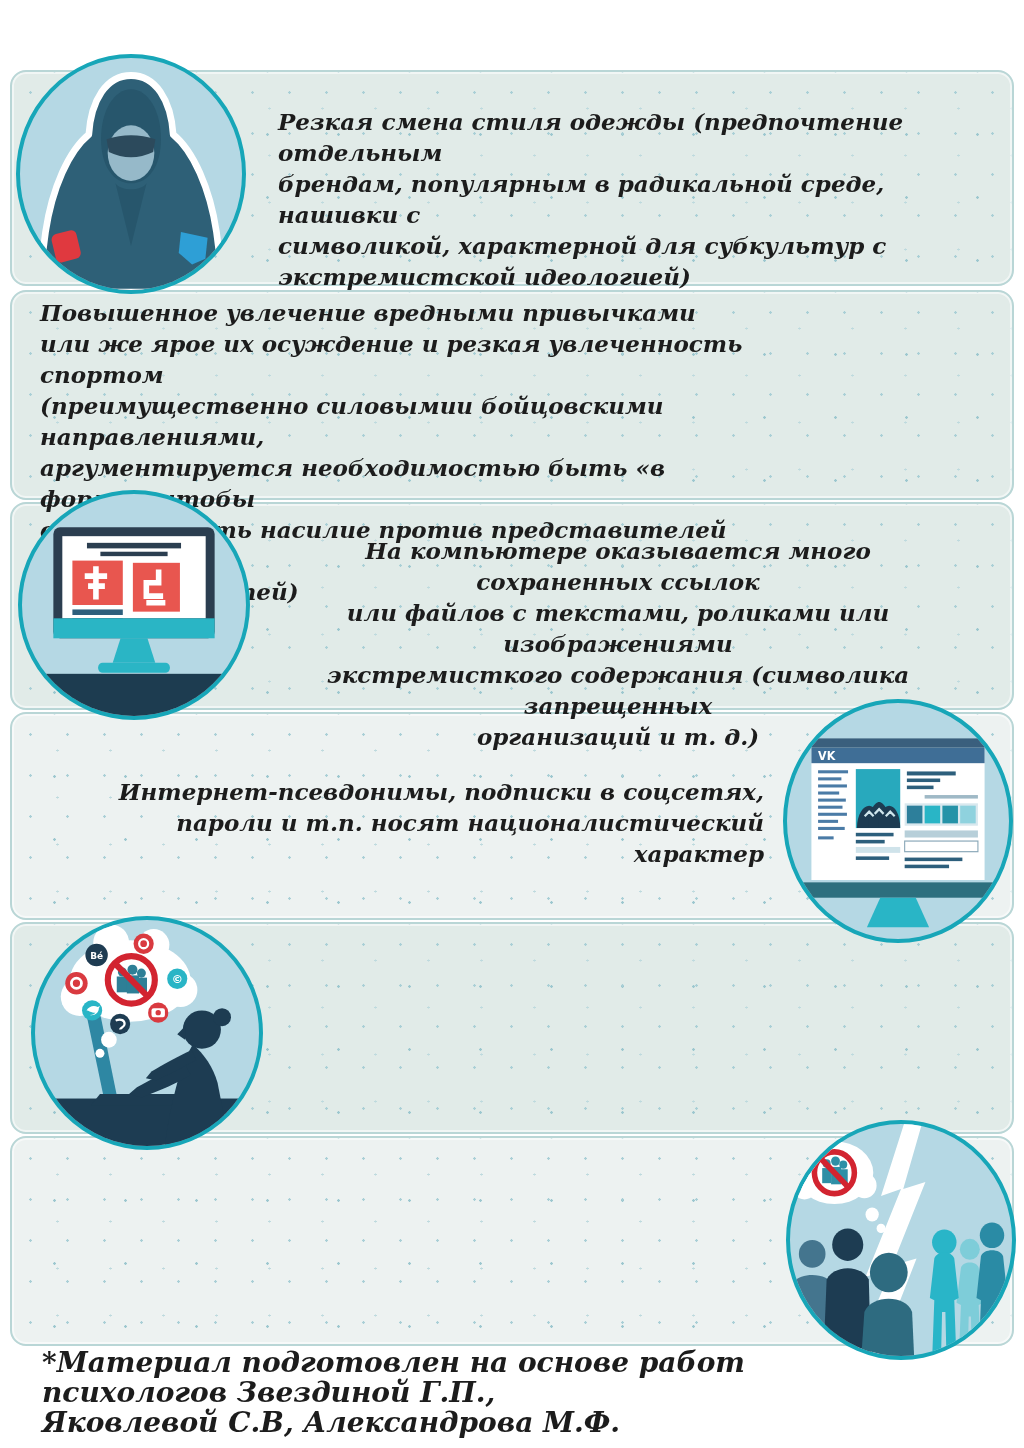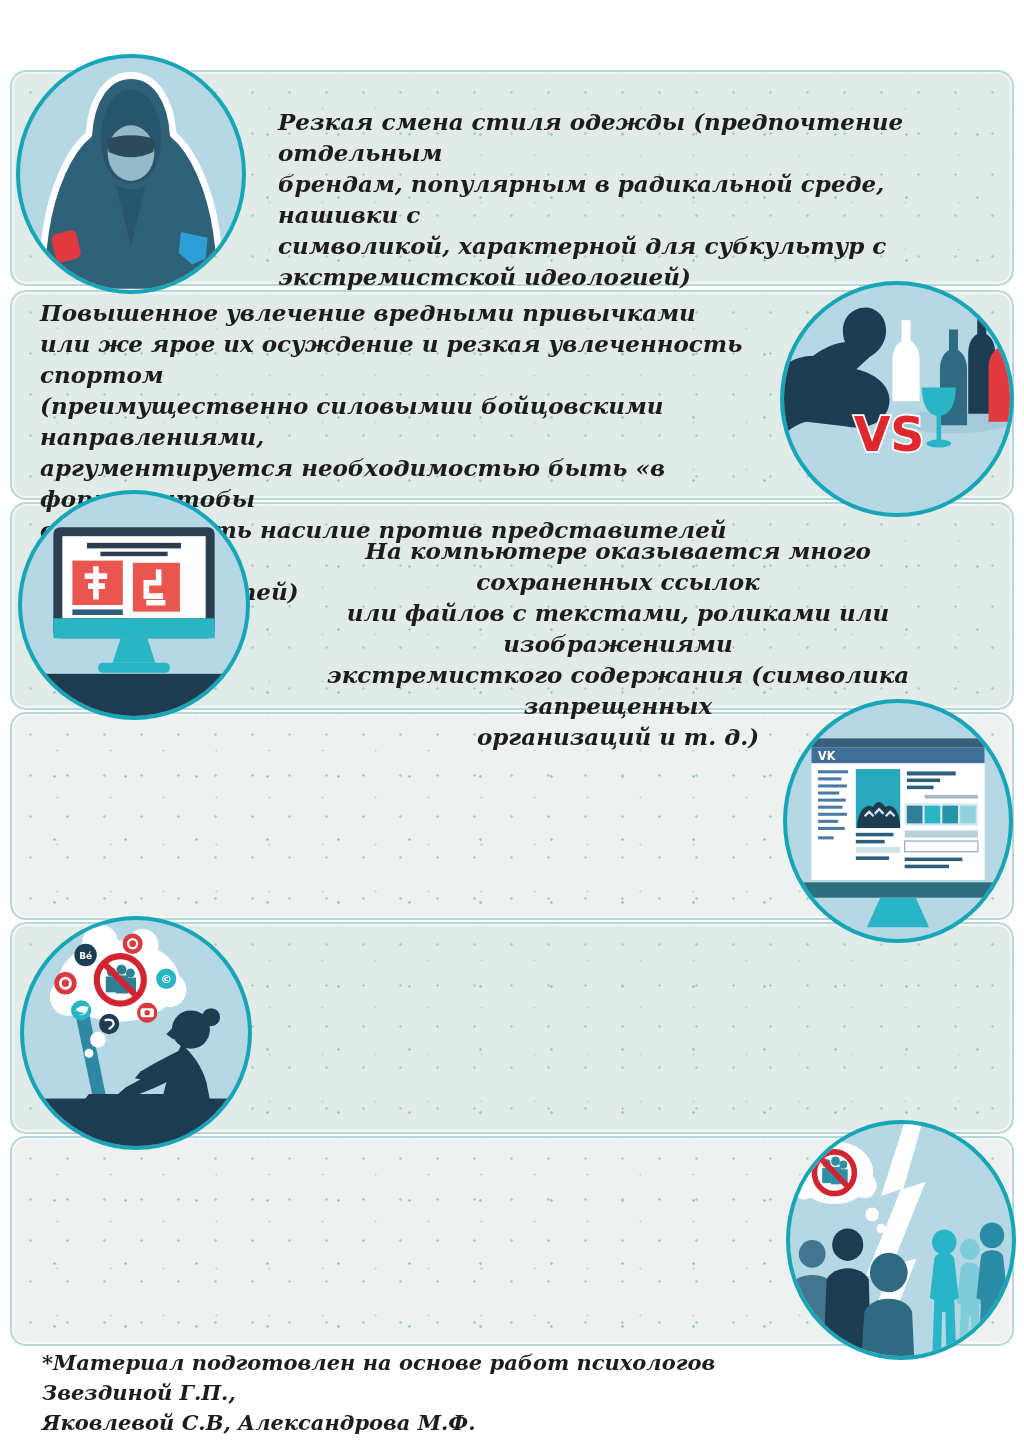--- a/index.html
+++ b/index.html
@@ -39,25 +39,25 @@
   .t6{left:54px;top:1198px;width:710px;text-align:right;}
   .icon{
     position:absolute;border-radius:50%;
     border:4px solid #17a6b8;background:#b5d8e4;overflow:hidden;
   }
   .icon svg{display:block;width:100%;height:100%;}
   .c1{left:16px;top:54px;width:222px;height:232px;}
   .c2{left:780px;top:281px;width:226px;height:228px;}
   .c3{left:18px;top:490px;width:224px;height:222px;}
   .c4{left:783px;top:699px;width:222px;height:236px;}
-  .c5{left:20px;top:916px;width:224px;height:226px;text-decoration:underline;}
+  .c5{left:31px;top:916px;width:224px;height:226px;text-decoration:underline;}
   .c6{left:786px;top:1120px;width:222px;height:232px;}
   .footer{
     position:absolute;left:42px;top:1348px;width:800px;margin:0;
-    color:#1c1c1c;font-size:21px;line-height:30px;
+    color:#1c1c1c;font-size:28px;line-height:30px;
     font-weight:bold;font-style:italic;white-space:pre-line;
   }
 </style>
 </head>
 <body>
 
 <div id="page">
 
   <div class="panel p1"></div>
   <div class="panel p2"></div>
@@ -73,51 +73,35 @@
   <p class="rowtext t2">Повышенное увлечение вредными привычками
 или же ярое их осуждение и резкая увлеченность спортом
 (преимущественно силовымии бойцовскими направлениями,
 аргументируется необходимостью быть «в форме», чтобы
 осуществлять насилие против представителей других
 национальностей)</p>
   <p class="rowtext t3">На компьютере оказывается много сохраненных ссылок
 или файлов с текстами, роликами или изображениями
 экстремисткого содержания (символика запрещенных
 организаций и т. д.)</p>
+  <p class="rowtext t4">Интернет-псевдонимы, подписки в соцсетях,
+пароли и т.п. носят националистический характер</p>
 
   <div class="icon c1">
     <svg viewBox="0 0 200 200" preserveAspectRatio="none">
       <path d="M100 15 C78 15 64 36 62 66 C44 80 29 112 23 150 L16 202 L184 202 L177 150 C171 112 156 80 138 66 C136 36 122 15 100 15 Z" fill="#2e6077" stroke="#ffffff" stroke-width="6" stroke-linejoin="round"></path>
       <path d="M100 27 C85 27 73 45 73 70 C73 93 84 108 100 108 C116 108 127 93 127 70 C127 45 115 27 100 27 Z" fill="#27566c"></path>
       <ellipse cx="100" cy="82" rx="21" ry="24" fill="#96b9c9"></ellipse>
       <path d="M78 70 Q100 63 122 70 L120 81 Q100 90 80 81 Z" fill="#2c4a5c"></path>
       <path d="M86 108 L100 162 L114 108 C109 115 91 115 86 108 Z" fill="#27566c"></path>
       <rect x="30" y="150" width="23" height="25" rx="5" fill="#e0393f" transform="rotate(-14 41 162)"></rect>
       <path d="M145 150 l24 5 -2 18 -12 5 -12 -10 Z" fill="#2e9fd6"></path>
     </svg>
   </div>
 
-  <div class="icon c2">
-    <svg viewBox="0 0 200 200" preserveAspectRatio="none">
-      <ellipse cx="150" cy="120" rx="50" ry="10" fill="#9dc6d4" opacity="0.7"></ellipse>
-      <g>
-        <path d="M104 31 h8 v18 c6 4 8 10 8 18 v35 h-24 v-35 c0-8 2-14 8-18 Z" fill="#ffffff"></path>
-        <path d="M146 39 h8 v18 c6 4 8 10 8 18 v48 h-24 v-48 c0-8 2-14 8-18 Z" fill="#2e6a80"></path>
-        <path d="M171 25 h8 v18 c6 4 8 10 8 18 v52 h-24 v-52 c0-8 2-14 8-18 Z" fill="#1d3c52"></path>
-        <path d="M190 37 h9 v18 c7 4 9 11 9 19 v46 h-27 v-46 c0-8 2-15 9-19 Z" fill="#e0393f"></path>
-        <g>
-          <path d="M122 90 C122 107 129 115 137 115 C145 115 152 107 152 90 Z" fill="#29b5c6"></path>
-          <rect x="135" y="115" width="4" height="22" fill="#29b5c6"></rect>
-          <ellipse cx="137" cy="139" rx="11" ry="3.5" fill="#29b5c6"></ellipse>
-        </g>
-      </g>
-      <path d="M-6 145 L-6 75 C4 66 16 62 26 62 C34 56 44 51 54 50 C50 40 52 27 63 22 C75 16 88 23 90 36 C92 48 85 58 76 63 L64 74 C82 78 96 90 93 105 C90 121 72 128 54 124 L20 120 C10 122 0 130 -6 138 Z" fill="#1d3c52"></path>
-      <text x="93" y="146" font-family="DejaVu Sans, sans-serif" font-size="42" font-weight="bold" fill="#e0272e" stroke="#ffffff" stroke-width="3" paint-order="stroke" text-anchor="middle">VS</text>
-    </svg>
-  </div>
 
   <div class="icon c3">
     <svg viewBox="0 0 200 200" preserveAspectRatio="none">
       <rect x="0" y="162" width="200" height="38" fill="#1d3c50"></rect>
       <rect x="28" y="30" width="144" height="100" rx="6" fill="#2b3e50"></rect>
       <rect x="36" y="38" width="128" height="74" fill="#ffffff"></rect>
       <rect x="58" y="44" width="84" height="5" fill="#2b3e50"></rect>
       <rect x="70" y="52" width="60" height="4" fill="#2b3e50"></rect>
       <g>
         <rect x="45" y="60" width="45" height="40" fill="#e8564f"></rect>

